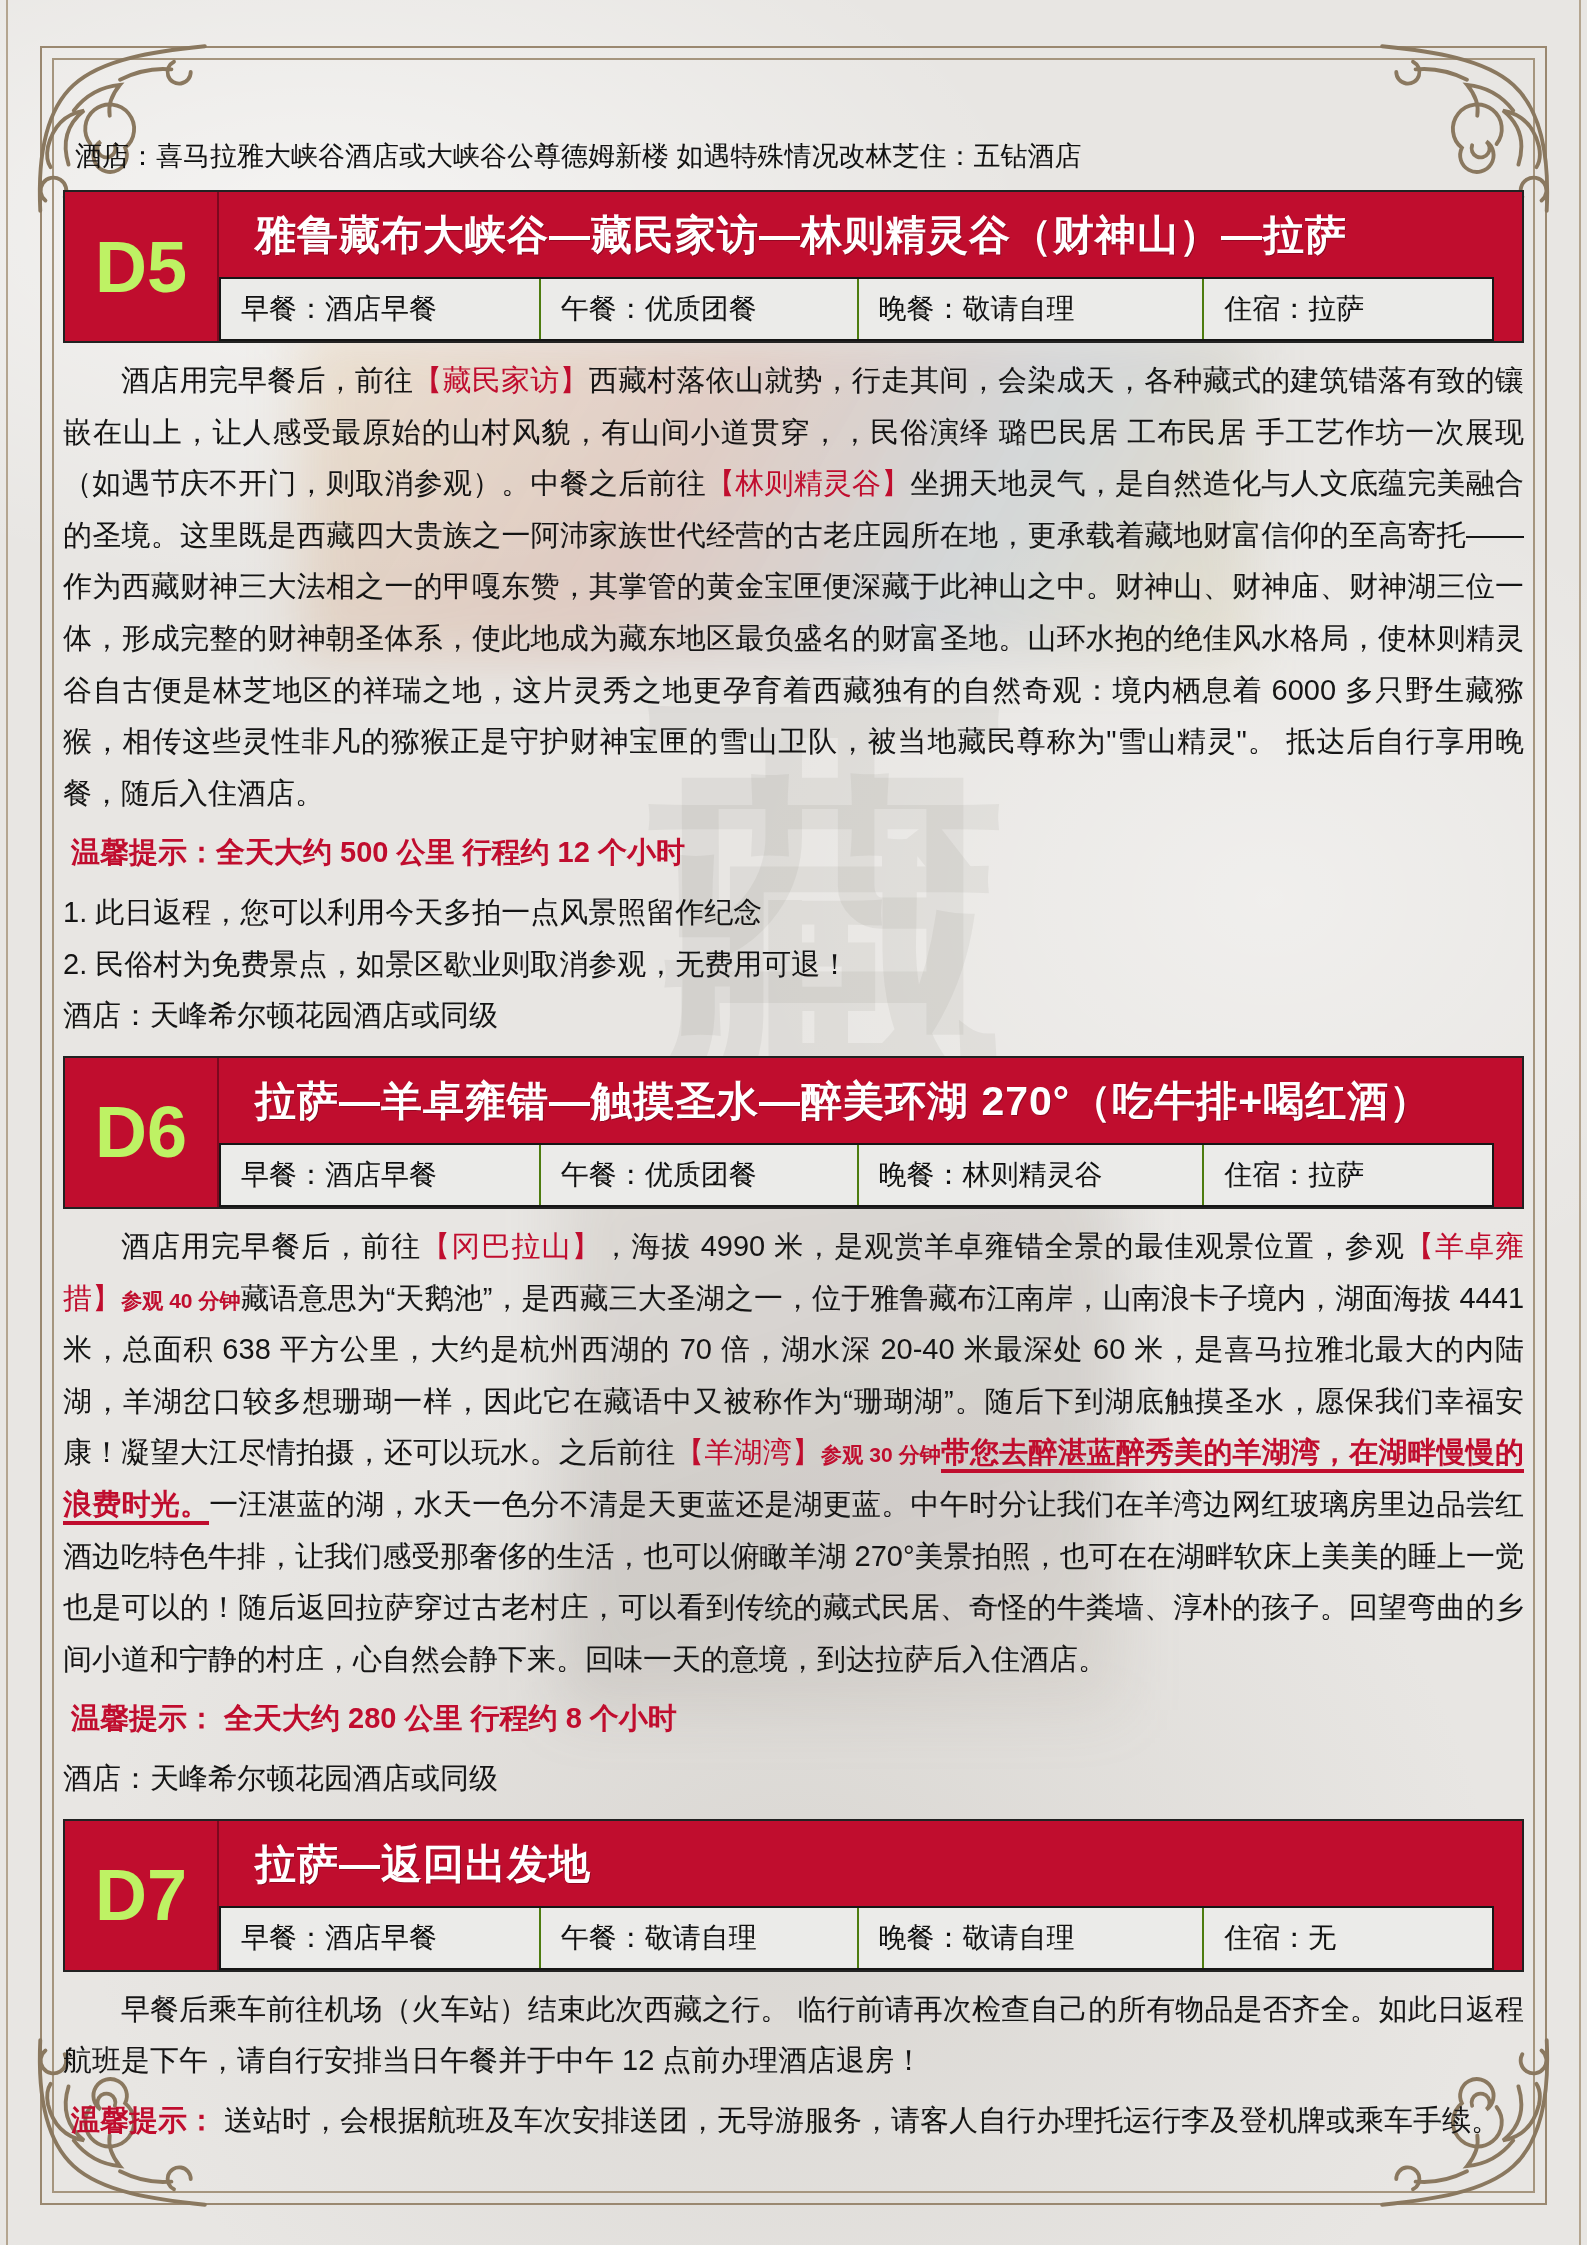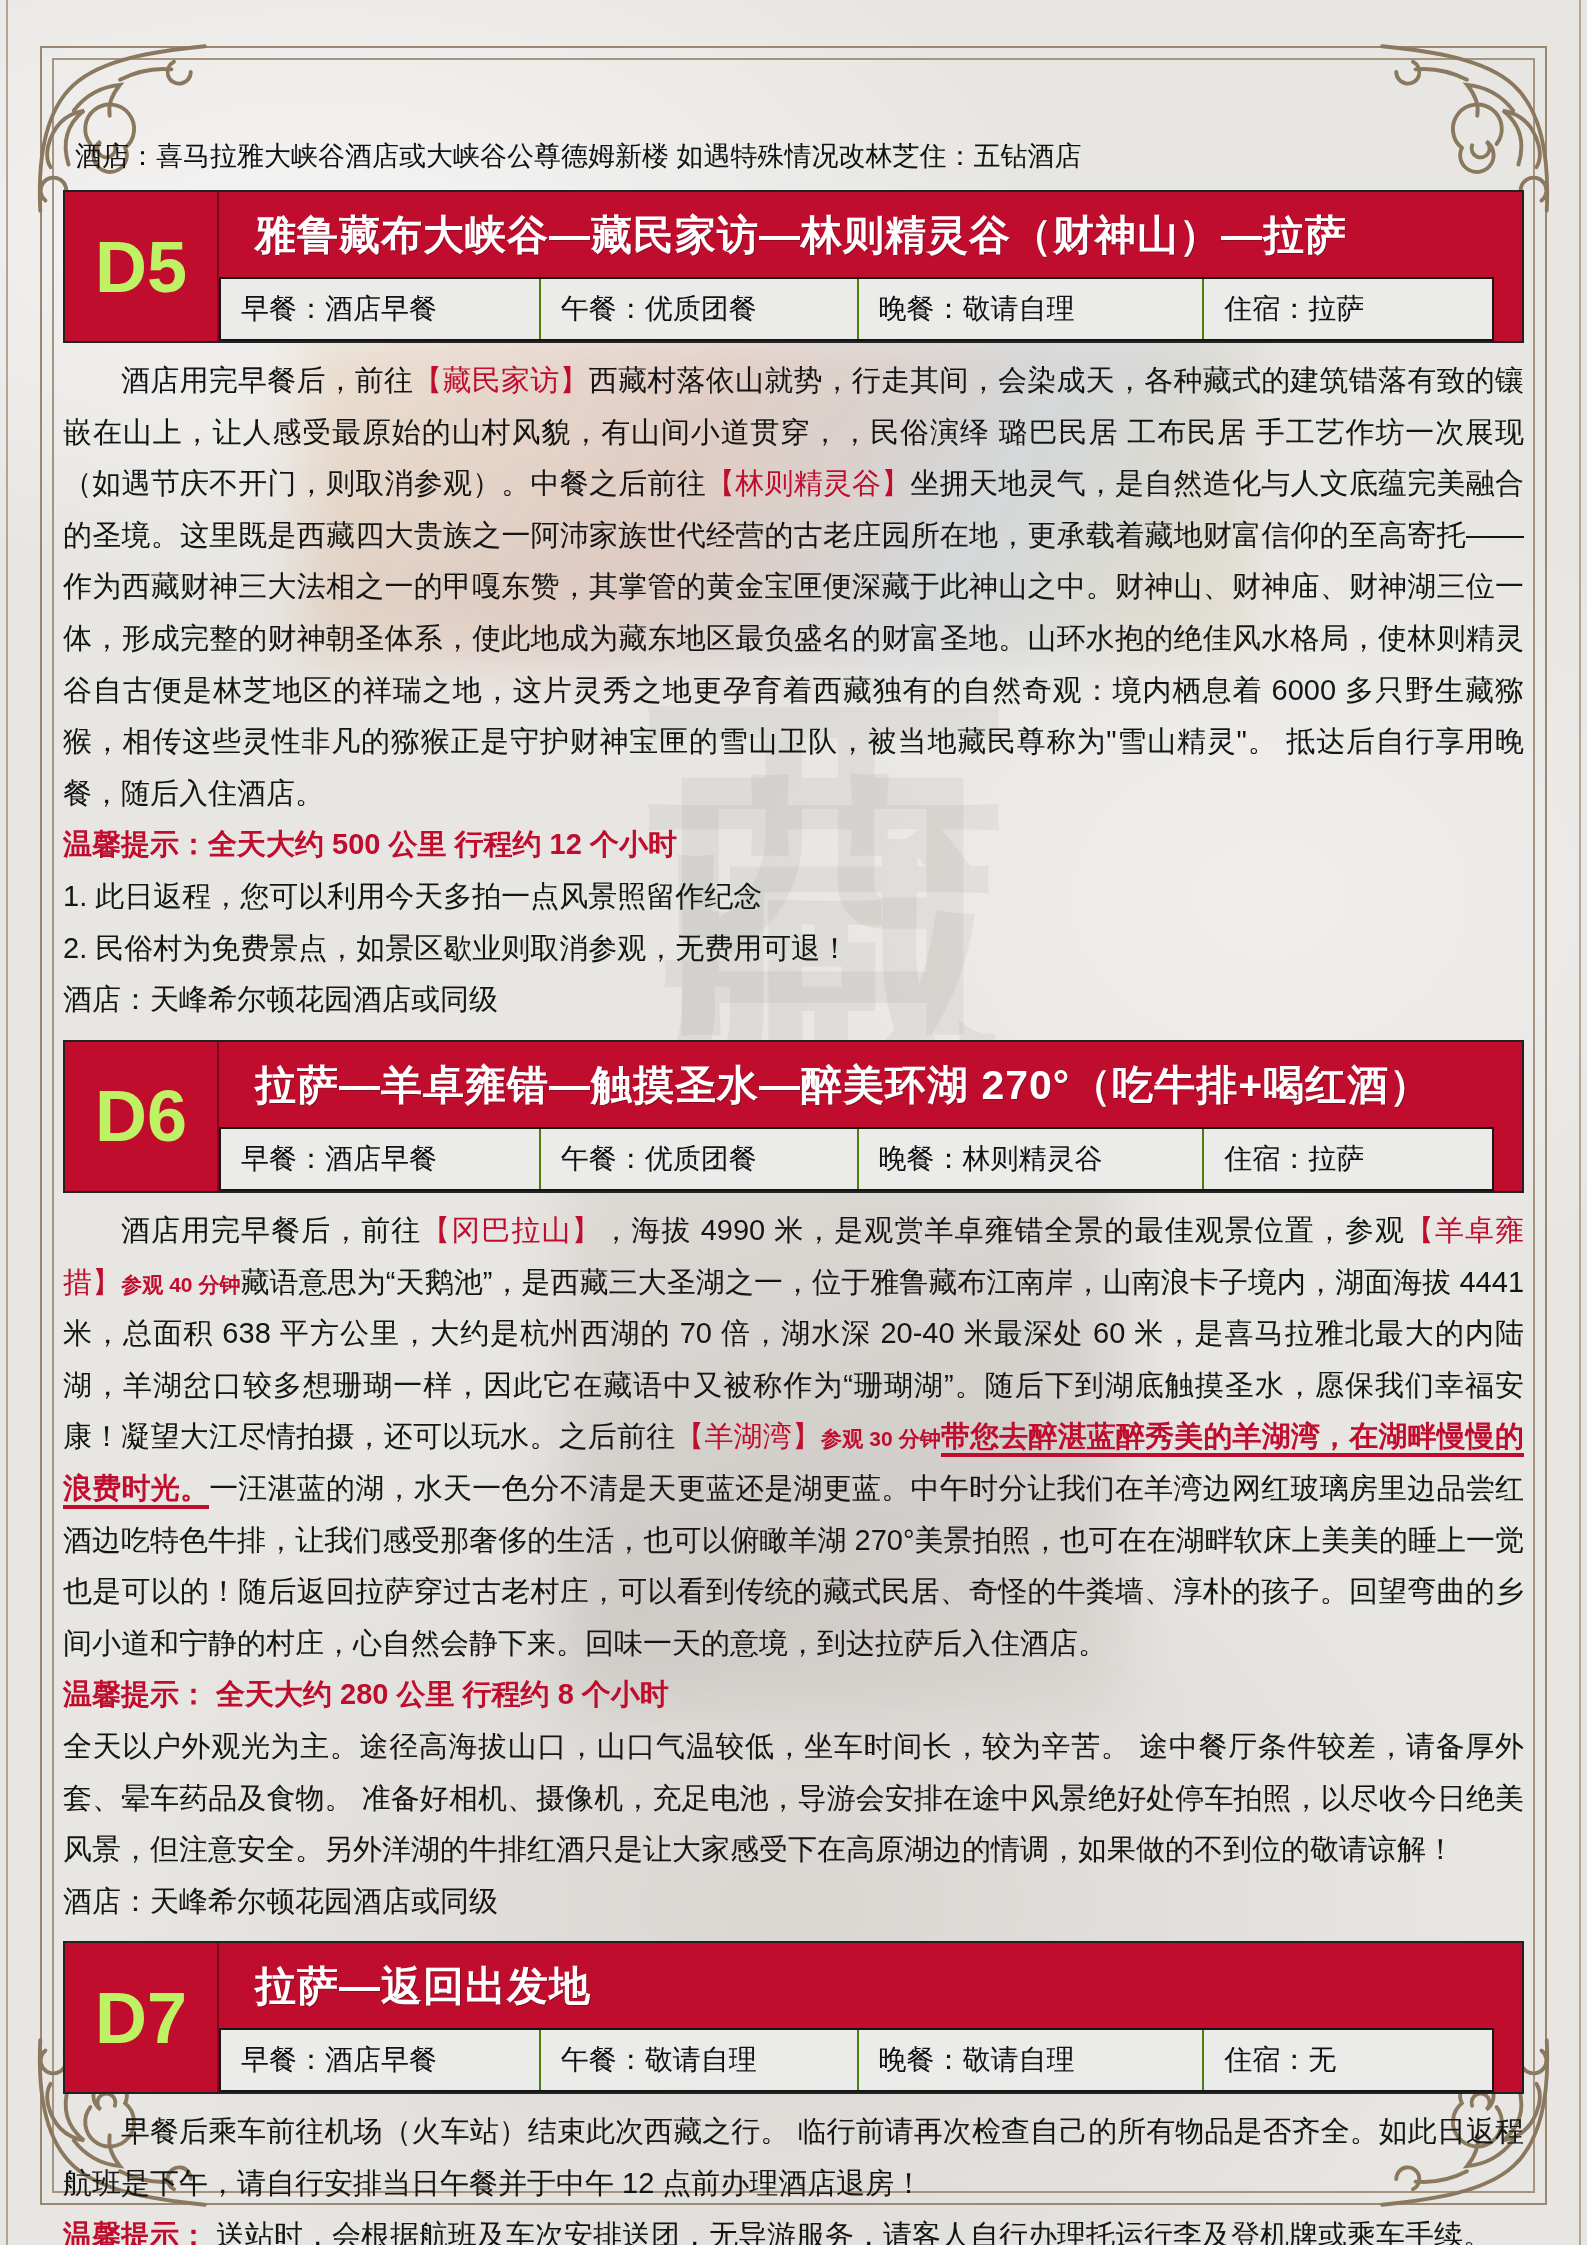--- a/index.html
+++ b/index.html
@@ -51,21 +51,21 @@
   .meal-row{display:flex;background:#ebebe9;border:2px solid #161616;margin:0 28px 0 0;
     font-size:28px;color:#111;gap:28px;}
   .meal-cell{padding:11px 6px 11px 20px;box-sizing:border-box;}
   .meal-cell + .meal-cell{border-left:2px solid #4d7c0f;}
   .meal-cell.c0{flex:0 0 22.8%;}
   .meal-cell.c1{flex:0 0 22.8%;}
   .meal-cell.c2{flex:0 0 25.0%;}
   .meal-cell.c3{flex:1 1 auto;}
   .day-body{padding:12px 0 4px;font-size:29px;line-height:1.78;color:#141414;}
   .paragraph{text-indent:2em;text-align:justify;margin:0;}
-  .tip-line{margin:0;}
+  .tip-line{margin:8px;}
   .note-line{margin:0;text-align:justify;}
   .seg-n{color:#141414;}
   .seg-rb{color:#c00d2e;font-weight:normal;}
   .seg-rs{color:#c00d2e;font-weight:bold;font-size:21px;}
   .seg-ru{color:#c00d2e;font-weight:bold;border-bottom:4px solid #c00d2e;padding-bottom:1px;}
   .seg-red{color:#c00d2e;font-weight:bold;}
 </style>
 </head>
 <body>
 
@@ -163,21 +163,20 @@
             <div class="meal-cell c1">午餐：优质团餐</div>
             <div class="meal-cell c2">晚餐：林则精灵谷</div>
             <div class="meal-cell c3">住宿：拉萨</div>
           </div>
         </div>
       </div>
       <div class="day-body">
         <p class="paragraph"><span class="seg-n">酒店用完早餐后，前往</span><span class="seg-rb">【冈巴拉山】</span><span class="seg-n">，海拔 4990 米，是观赏羊卓雍错全景的最佳观景位置，参观</span><span class="seg-rb">【羊卓雍措】</span><span class="seg-rs">参观 40 分钟</span><span class="seg-n">藏语意思为“天鹅池”，是西藏三大圣湖之一，位于雅鲁藏布江南岸，山南浪卡子境内，湖面海拔 4441 米，总面积 638 平方公里，大约是杭州西湖的 70 倍，湖水深 20-40 米最深处 60 米，是喜马拉雅北最大的内陆湖，羊湖岔口较多想珊瑚一样，因此它在藏语中又被称作为“珊瑚湖”。随后下到湖底触摸圣水，愿保我们幸福安康！凝望大江尽情拍摄，还可以玩水。之后前往</span><span class="seg-rb">【羊湖湾】</span><span class="seg-rs">参观 30 分钟</span><span class="seg-ru">带您去醉湛蓝醉秀美的羊湖湾，在湖畔慢慢的浪费时光。</span><span class="seg-n">一汪湛蓝的湖，水天一色分不清是天更蓝还是湖更蓝。中午时分让我们在羊湾边网红玻璃房里边品尝红酒边吃特色牛排，让我们感受那奢侈的生活，也可以俯瞰羊湖 270°美景拍照，也可在在湖畔软床上美美的睡上一觉也是可以的！随后返回拉萨穿过古老村庄，可以看到传统的藏式民居、奇怪的牛粪墙、淳朴的孩子。回望弯曲的乡间小道和宁静的村庄，心自然会静下来。回味一天的意境，到达拉萨后入住酒店。</span></p>
         <p class="tip-line"><span class="seg-red">温馨提示： 全天大约 280 公里 行程约 8 个小时</span></p>
         <div>
-            <div class="note-line">全天以户外观光为主。途径高海拔山口，山口气温较低，坐车时间长，较为辛苦。 途中餐厅条件较差，请备厚外套、晕车药品及食物。 准备好相机、摄像机，充足电池，导游会安排在途中风景绝好处停车拍照，以尽收今日绝美风景，但注意安全。另外洋湖的牛排红酒只是让大家感受下在高原湖边的情调，如果做的不到位的敬请谅解！</div>
             <div class="note-line">酒店：天峰希尔顿花园酒店或同级</div>
           </div>
       </div>
     </div>
 
     <div class="day-section">
       <div class="day-head">
         <div class="day-code">D7</div>
         <div class="day-right">
           <div class="day-title">拉萨—返回出发地</div>

